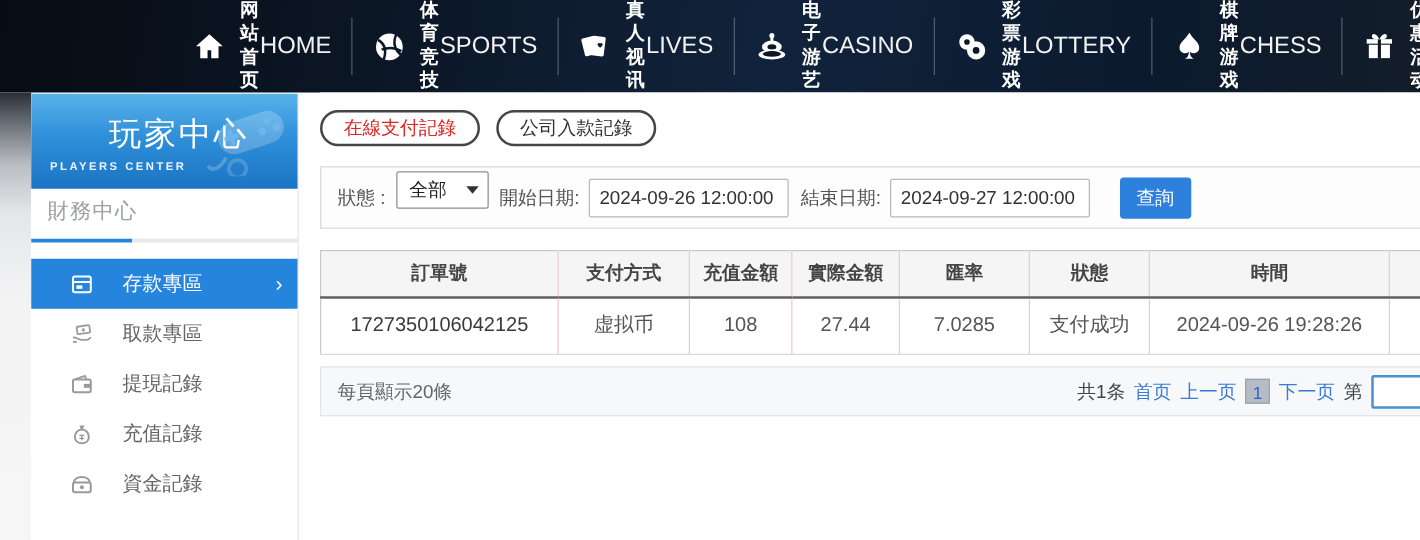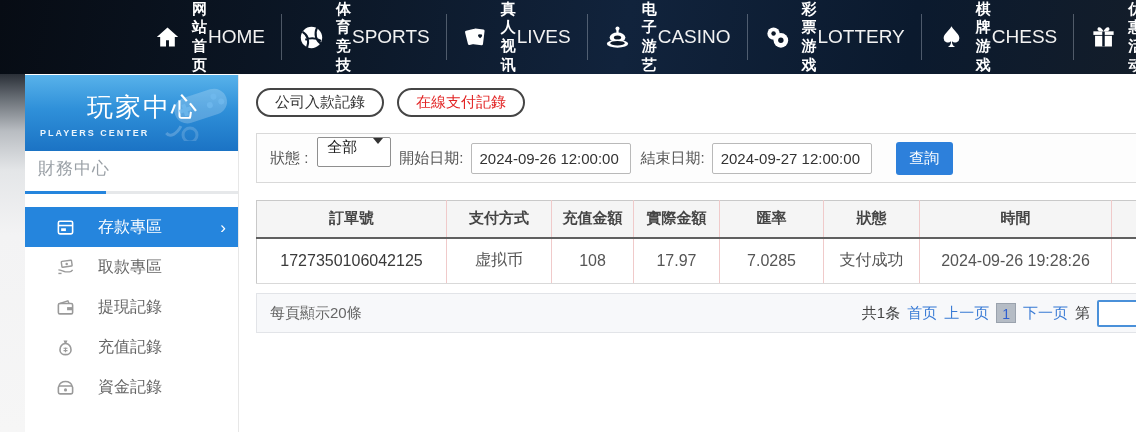--- a/index.html
+++ b/index.html
@@ -44,21 +44,21 @@
   .main { position:absolute; left:256px; top:74px; width:880px; height:358px; background:#fff; padding-top:14px; }
   .tabs { display:flex; gap:13px; }
   .tab { height:29px; padding:0 17px; border:2px solid #454545; border-radius:15px;
     display:flex; align-items:center; font-size:15px; color:#333; background:#fff; cursor:pointer; }
   .tab.active { color:#e22424; }
 
   .filterbar { margin-top:16px; width:892px; height:50px; border:1px solid #d9d9d9; background:#fdfdfd;
     display:flex; align-items:center; padding-left:13px; }
   .f-label { color:#555; font-size:15px; white-space:nowrap; }
   .f-select { width:74px; height:30px; border:1px solid #8f8f8f; border-radius:2px; background:#fff;
-    display:flex; align-items:flex-start; justify-content:space-between; padding:0 7px 0 9px;
+    display:flex; align-items:center; justify-content:space-between; padding:0 7px 0 9px;
     font-size:15px; color:#222; margin:0 8px 12px 9px; cursor:pointer; }
   .f-caret { width:0; height:0; border-left:5px solid transparent; border-right:5px solid transparent;
     border-top:6px solid #333; }
   .f-input { height:31px; border:1px solid #b9b9b9; border-radius:2px; background:#fff;
     font-size:15px; color:#333; padding:0 8px; margin:0 10px 0 7px; width:160px;
     font-family:"Liberation Sans","DejaVu Sans",sans-serif; }
   .btn-search { width:57px; height:33px; background:#2d80db; color:#fff; border:none; border-radius:3px;
     font-size:15px; margin-left:14px; cursor:pointer; font-family:inherit; }
 
   table.records { margin-top:17px; width:892px; border-collapse:collapse; table-layout:fixed;
@@ -248,22 +248,22 @@
       
       
     </div>
 
   </div>
 </div>
 
 <div class="main">
 
   <div class="tabs">
+    <div class="tab active">在線支付記錄</div>
     <div class="tab">公司入款記錄</div>
-    <div class="tab active">在線支付記錄</div>
   </div>
 
   <div class="filterbar">
     <span class="f-label">狀態 :</span>
     <div class="f-select">
       <span>全部</span>
       <span class="f-caret"></span>
     </div>
     <span class="f-label">開始日期:</span>
     <input class="f-input" type="text" value="2024-09-26 12:00:00" style="">
@@ -293,21 +293,21 @@
         <th>狀態</th>
         <th>時間</th>
         <th></th>
       </tr>
     </thead>
     <tbody>
       <tr>
         <td class="order">1727350106042125</td>
         <td>虚拟币</td>
         <td>108</td>
-        <td>17.97</td>
+        <td>27.44</td>
         <td>7.0285</td>
         <td>支付成功</td>
         <td>2024-09-26 19:28:26</td>
         <td></td>
       </tr>
     </tbody>
   </table>
 
   <div class="pagebar">
     <span class="pb-left">每頁顯示20條</span>

